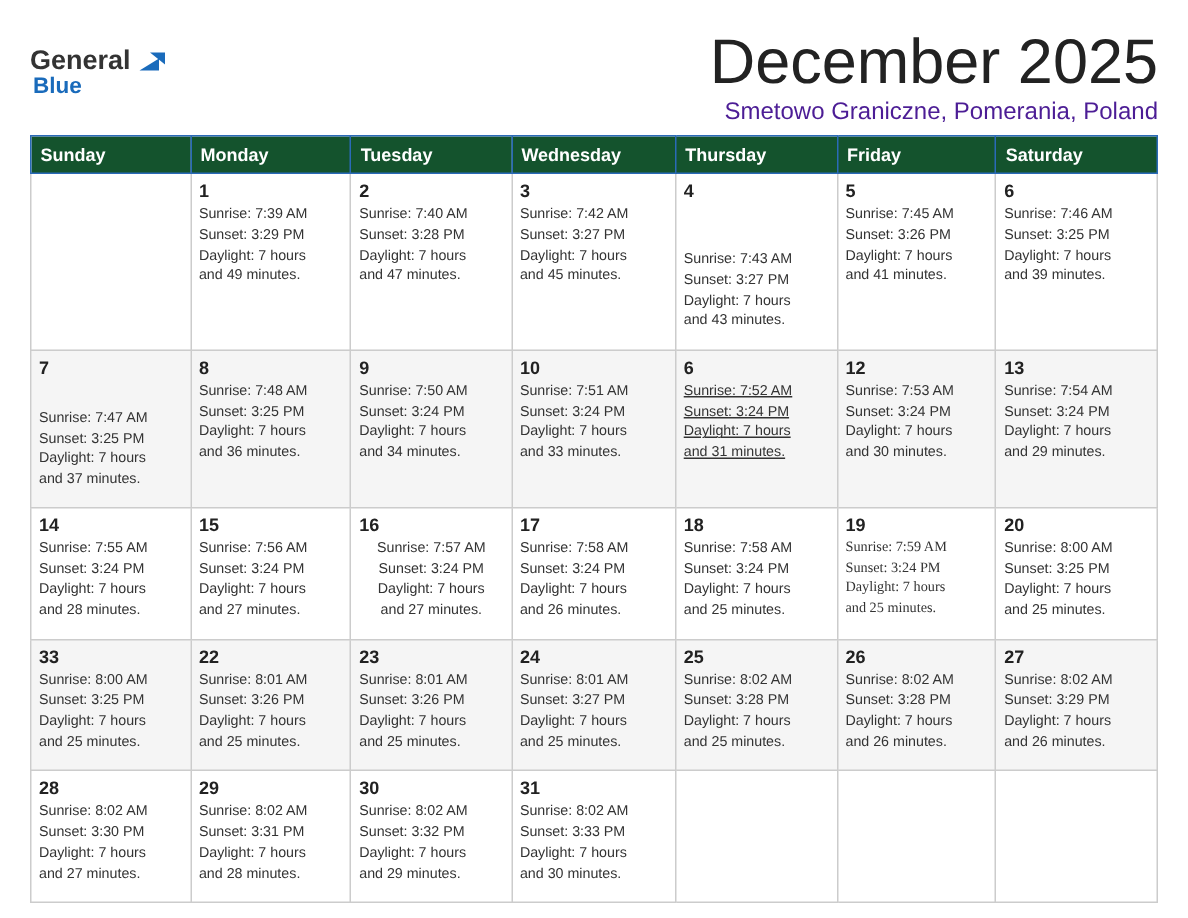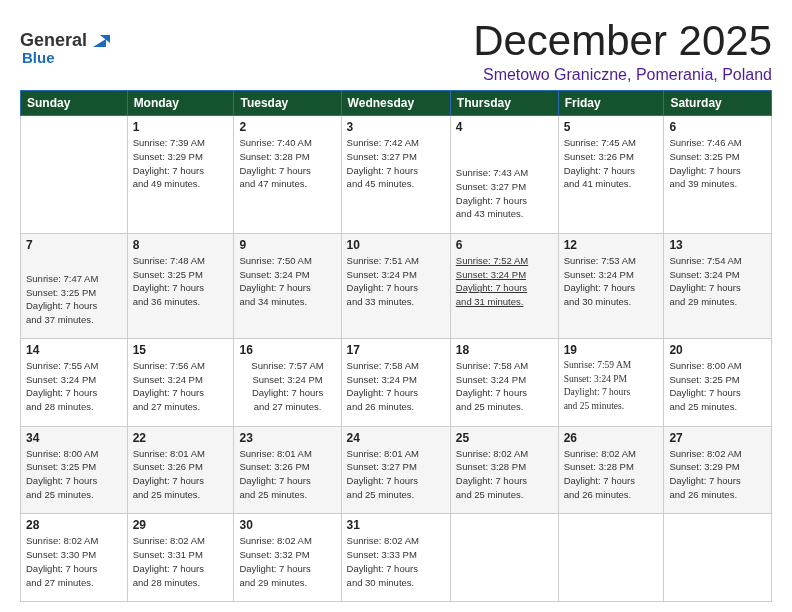--- a/index.html
+++ b/index.html
@@ -288,21 +288,21 @@
           <td>
             <span class="day-num">20</span>
             <div class="day-info" style="white-space: pre-line;">Sunrise: 8:00 AM
 Sunset: 3:25 PM
 Daylight: 7 hours
 and 25 minutes.</div>
           </td>
         </tr>
         <tr>
           <td>
-            <span class="day-num">34</span>
+            <span class="day-num">33</span>
             <div class="day-info" style="white-space: pre-line;">Sunrise: 8:00 AM
 Sunset: 3:25 PM
 Daylight: 7 hours
 and 25 minutes.</div>
           </td>
           <td>
             <span class="day-num">22</span>
             <div class="day-info" style="white-space: pre-line;">Sunrise: 8:01 AM
 Sunset: 3:26 PM
 Daylight: 7 hours

